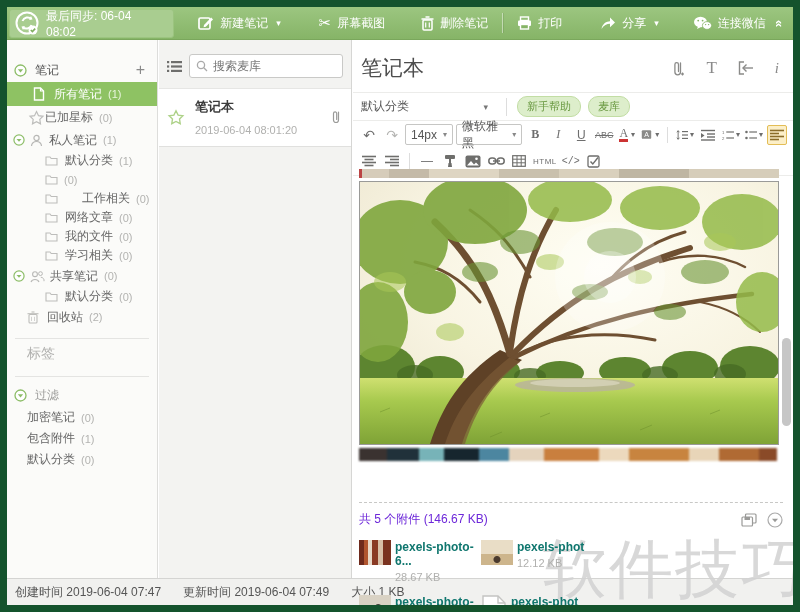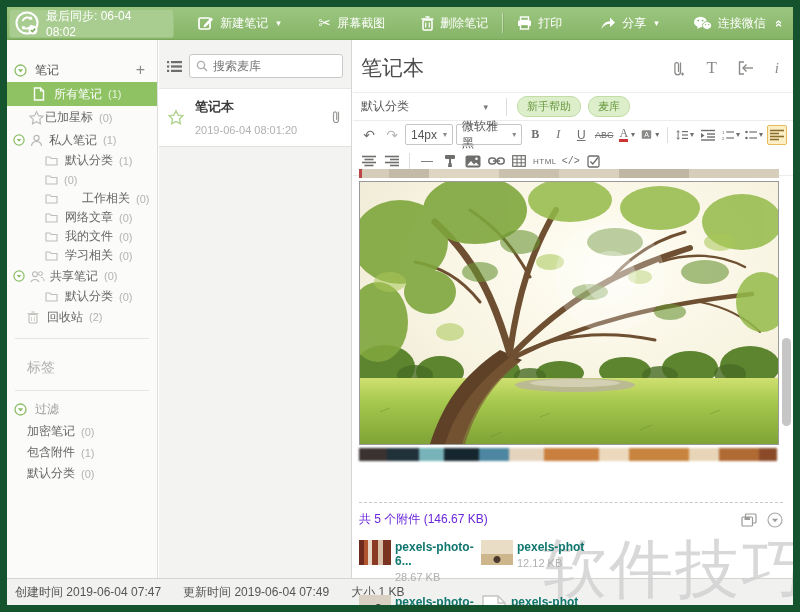--- a/index.html
+++ b/index.html
@@ -370,21 +370,21 @@
           <line x1="4.5" y1="1" x2="7.5" y2="1" stroke="#bdbdbb" stroke-width="1.1"></line>
           <line x1="4.5" y1="5.8" x2="4.5" y2="10" stroke="#d2d2d0" stroke-width="1"></line>
           <line x1="7.5" y1="5.8" x2="7.5" y2="10" stroke="#d2d2d0" stroke-width="1"></line>
         </svg>
       </span>
       <span style="margin-left:8px;">回收站</span>
       <span class="cnt">(2)</span>
     </div>
 
     <div class="sb-div"></div>
-    <div class="sb-header sb-ghost" style="margin-top:17px; padding-left:20px;">
+    <div class="sb-header sb-ghost" style="margin-top:3px; padding-left:20px;">
       <span>标签</span>
     </div>
     <div class="sb-div"></div>
 
     <div class="sb-header" style="margin-top:6px; color:#9a9a98;">
       <span class="icon">
         <svg width="13" height="13" viewBox="0 0 13 13">
           <circle cx="6.5" cy="6.5" r="5.5" fill="#fff" stroke="#8cbd67" stroke-width="1.3"></circle>
           <path d="M3.8 5.3 h5.4 l-2.7 3.2z" fill="#8cbd67"></path>
         </svg>

